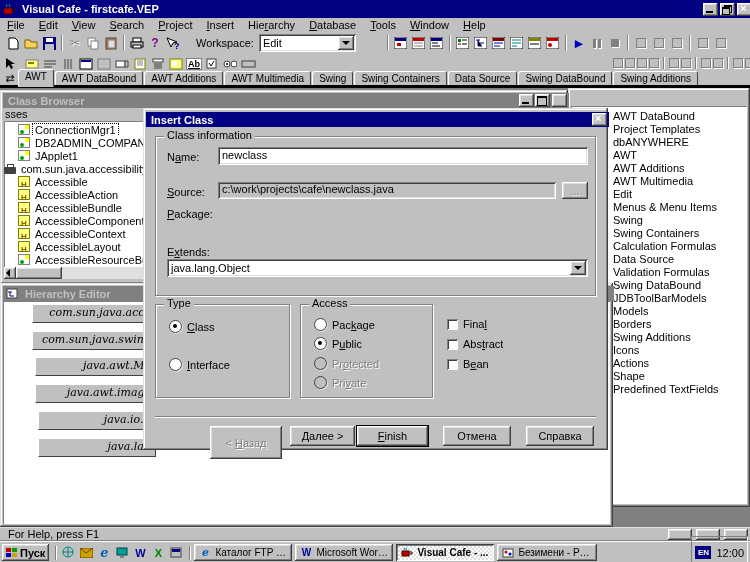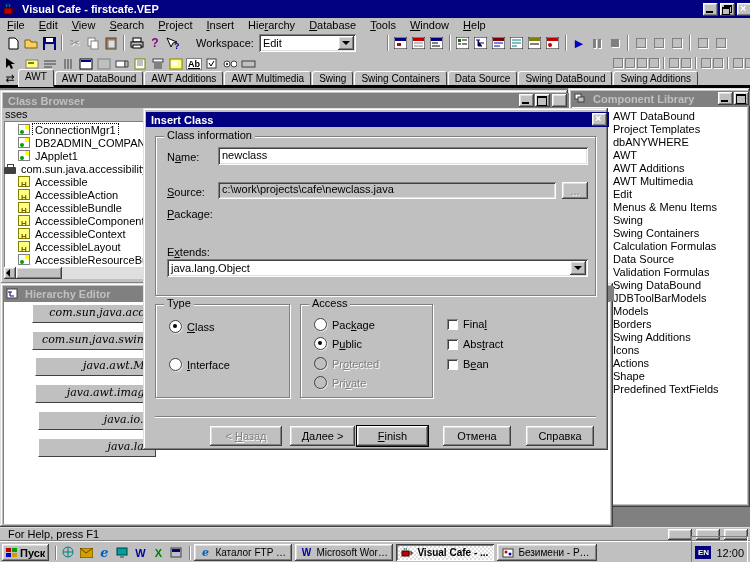--- a/index.html
+++ b/index.html
@@ -431,36 +431,20 @@
         </span>
 
     </div>
   </div>
 
   <div class="abs" style="left:0;top:85px;width:750px;height:3px;background:#000"></div>
 
   <div class="abs" style="left:0;top:88px;width:750px;height:439px;background:#808080;overflow:hidden">
 
     <div class="abs r" style="left:568px;top:0;width:182px;height:419px">
-      <div class="abs tbar inactive" style="left:3px;top:3px;width:176px;height:15px">
-        <span class="tico">
-          <svg width="12" height="11">
-              <rect x="1" y="1" width="6" height="5" fill="#fff" stroke="#404040"></rect>
-              <rect x="4" y="4" width="6" height="5" fill="#c0c0c0" stroke="#404040"></rect>
-            </svg>
-        </span>
-        <span class="ttext">Component Library</span>
-        <span style="flex:1"></span>
-        <span class="wbtn rb">
-            <i class="gmin"></i>
-          </span>
-        <span class="wbtn rb" style="margin-left:1px">
-            <i class="gmax"></i>
-          </span>
-      </div>
       <div class="abs s1 field" style="left:3px;top:18px;width:176px;height:398px;overflow:hidden">
         <div style="padding-top:3px">
           <div class="titem" style="padding-left:42px">
               <span>AWT DataBound</span>
             </div>
           <div class="titem" style="padding-left:42px">
               <span>Project Templates</span>
             </div>
           <div class="titem" style="padding-left:42px">
               <span>dbANYWHERE</span>
@@ -717,21 +701,21 @@
       <i class="check"></i>
       <span>Abs<u>t</u>ract</span>
     </div>
     <div class="abs rrow" style="left:304px;top:250px">
       <i class="check"></i>
       <span>B<u>e</u>an</span>
     </div>
 
     <div class="abs sep-etch" style="left:12px;top:308px;width:441px"></div>
 
-    <div class="abs rb btn" style="left:67px;top:318px;width:72px;height:20px">
+    <div class="abs rb btn" style="left:67px;top:318px;width:72px;height:33px">
       <span class="disabled">&lt; <u>Н</u>азад</span>
     </div>
     <div class="abs rb btn" style="left:147px;top:318px;width:65px;height:20px">
       <span><u>Д</u>алее &gt;</span>
     </div>
     <div class="abs rb btn def" style="left:214px;top:318px;width:71px;height:20px">
       <span><u>F</u>inish</span>
     </div>
     <div class="abs rb btn" style="left:300px;top:318px;width:68px;height:20px">
       <span>Отмена</span>

